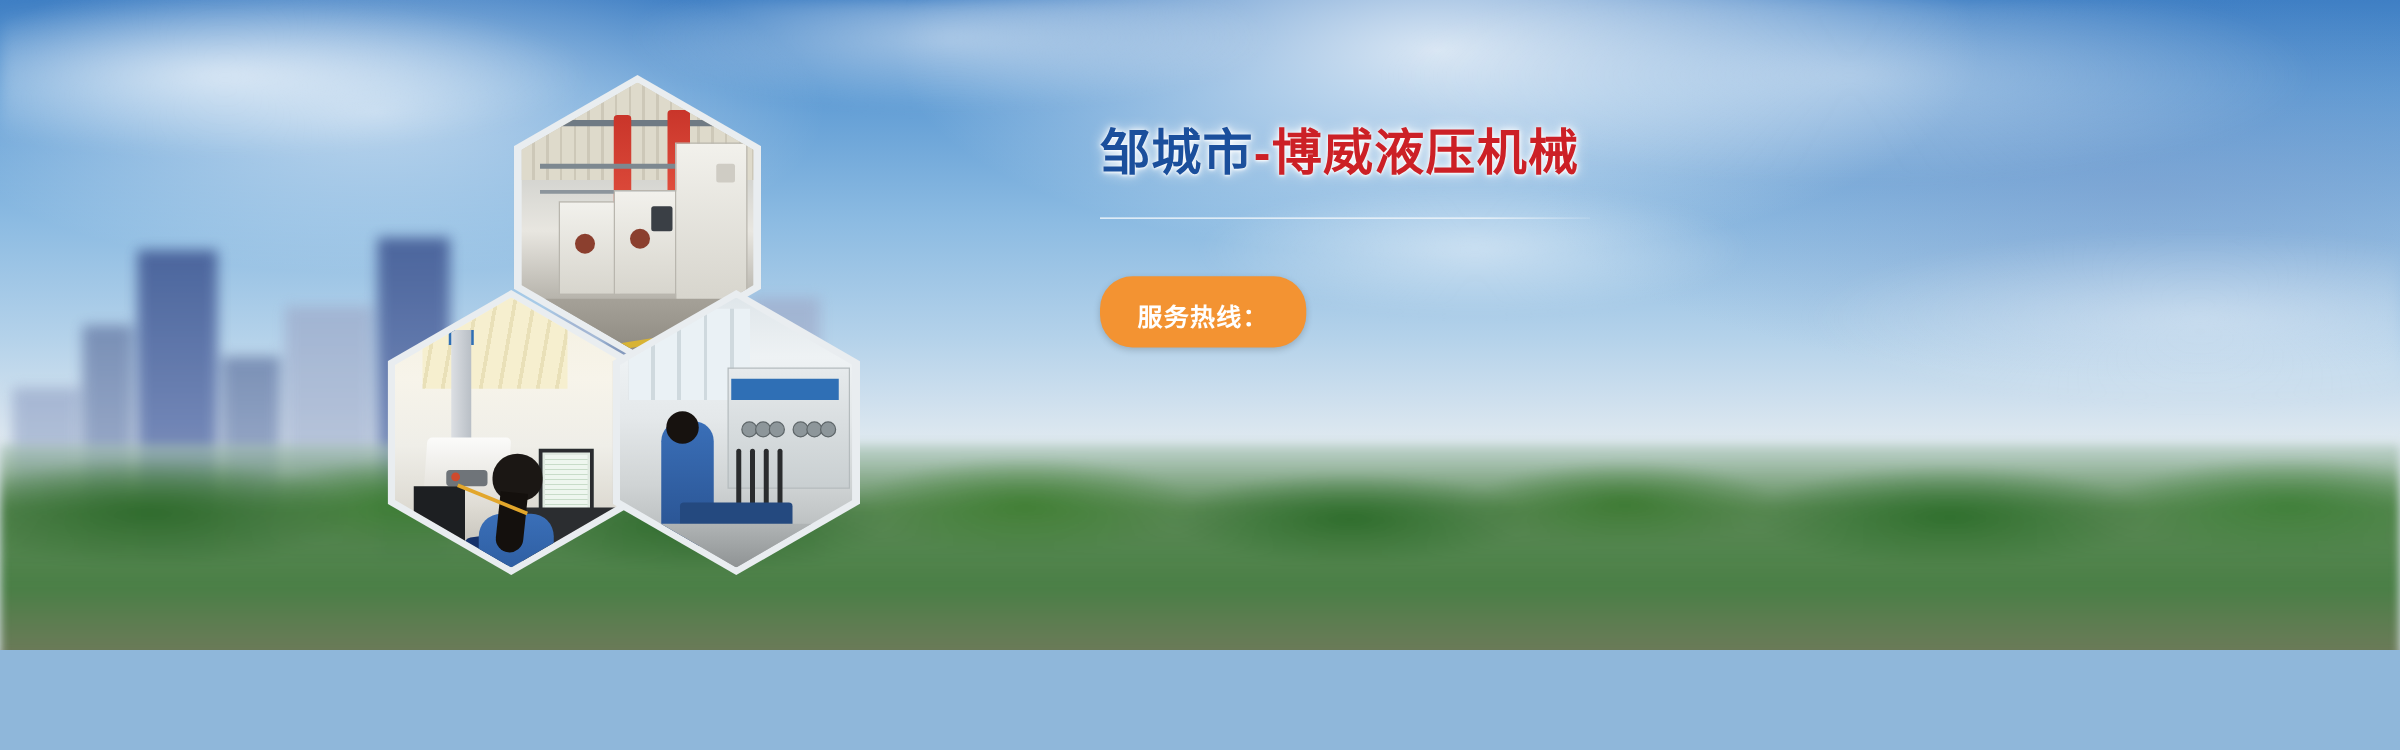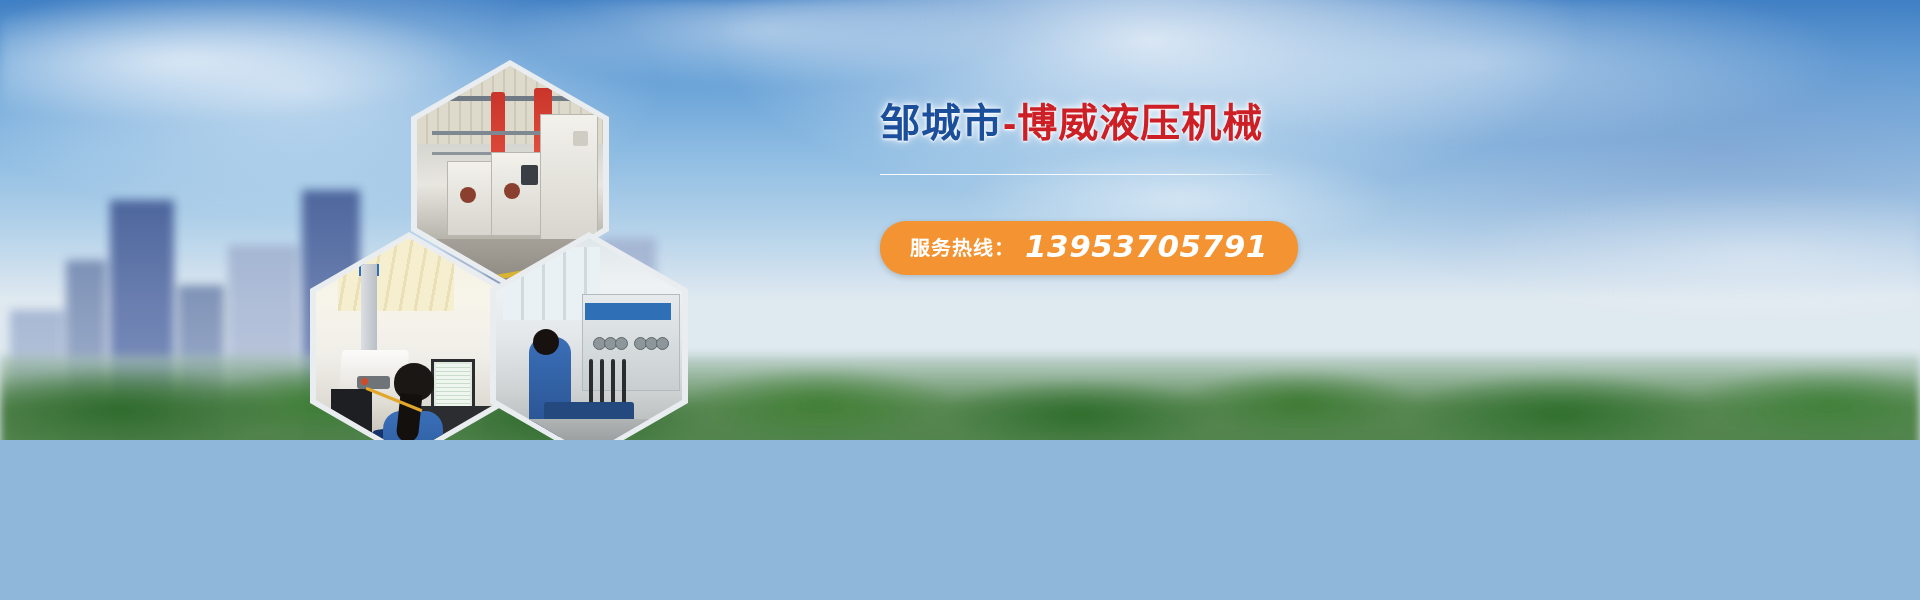--- a/index.html
+++ b/index.html
@@ -3,21 +3,21 @@
 <meta charset="utf-8">
 <title>邹城市-博威液压机械</title>
 <style>
   html,body{margin:0;padding:0;}
   body{
     width:1920px;height:600px;overflow:hidden;
     font-family:"Liberation Sans","DejaVu Sans",sans-serif;
     background:#8fb7da;
   }
   .banner{
-    position:relative;width:1920px;height:440px;overflow:hidden;
+    position:relative;width:1920px;height:520px;overflow:hidden;
   }
 
   
   .bg-sky{
     position:absolute;inset:0;
     background:
       radial-gradient(ellipse 620px 240px at 1150px 40px, rgba(255,255,255,.78) 0%, rgba(255,255,255,0) 70%),
       radial-gradient(ellipse 500px 180px at 300px 90px, rgba(255,255,255,.55) 0%, rgba(255,255,255,0) 72%),
       radial-gradient(ellipse 700px 220px at 1720px 150px, rgba(120,150,200,.45) 0%, rgba(120,150,200,0) 70%),
       linear-gradient(180deg,#3f7fc4 0%,#5e9bd4 14%,#8cbbe2 34%,#b4d2ea 52%,#cfe0ee 62%,#dfe9f0 68%);
@@ -172,22 +172,22 @@
     font-size:16px;line-height:31px;color:#1d2427;text-align:justify;
     font-family:"DejaVu Sans","Liberation Sans",sans-serif;
   }
 
   .divider{
     margin-top:28px;width:392px;height:1px;
     background:linear-gradient(90deg,rgba(255,255,255,.95),rgba(255,255,255,.85) 78%,rgba(255,255,255,.15));
   }
 
   .hotline{
-    display:inline-flex;align-items:center;gap:10px;
-    margin-top:46px;padding:7px 30px 11px 30px;
+    display:inline-flex;gap:10px;
+    margin-top:46px;padding:17px 30px 11px 30px;
     background:#f39332;border-radius:26px;
     box-shadow:0 2px 6px rgba(0,0,0,.18);
   }
   .hotline .label{
     font-size:20px;color:#ffffff;font-weight:700;letter-spacing:1px;
     font-family:"DejaVu Sans","Liberation Sans",sans-serif;
   }
   .hotline .number{
     font-size:31px;color:#ffffff;font-weight:700;font-style:italic;letter-spacing:.5px;
     font-family:"DejaVu Sans","Liberation Sans",sans-serif;
@@ -294,17 +294,16 @@
 
   <div class="content">
 
     <h1 class="headline"><span class="part-a">邹城市</span><span class="part-b">-博威液压机械</span></h1>
 
 
     <div class="divider"></div>
 
     <div class="hotline">
       <span class="label">服务热线：</span>
-      <span class="number">13953705791</span>
     </div>
 
   </div>
 </div>
 
 </body></html>

